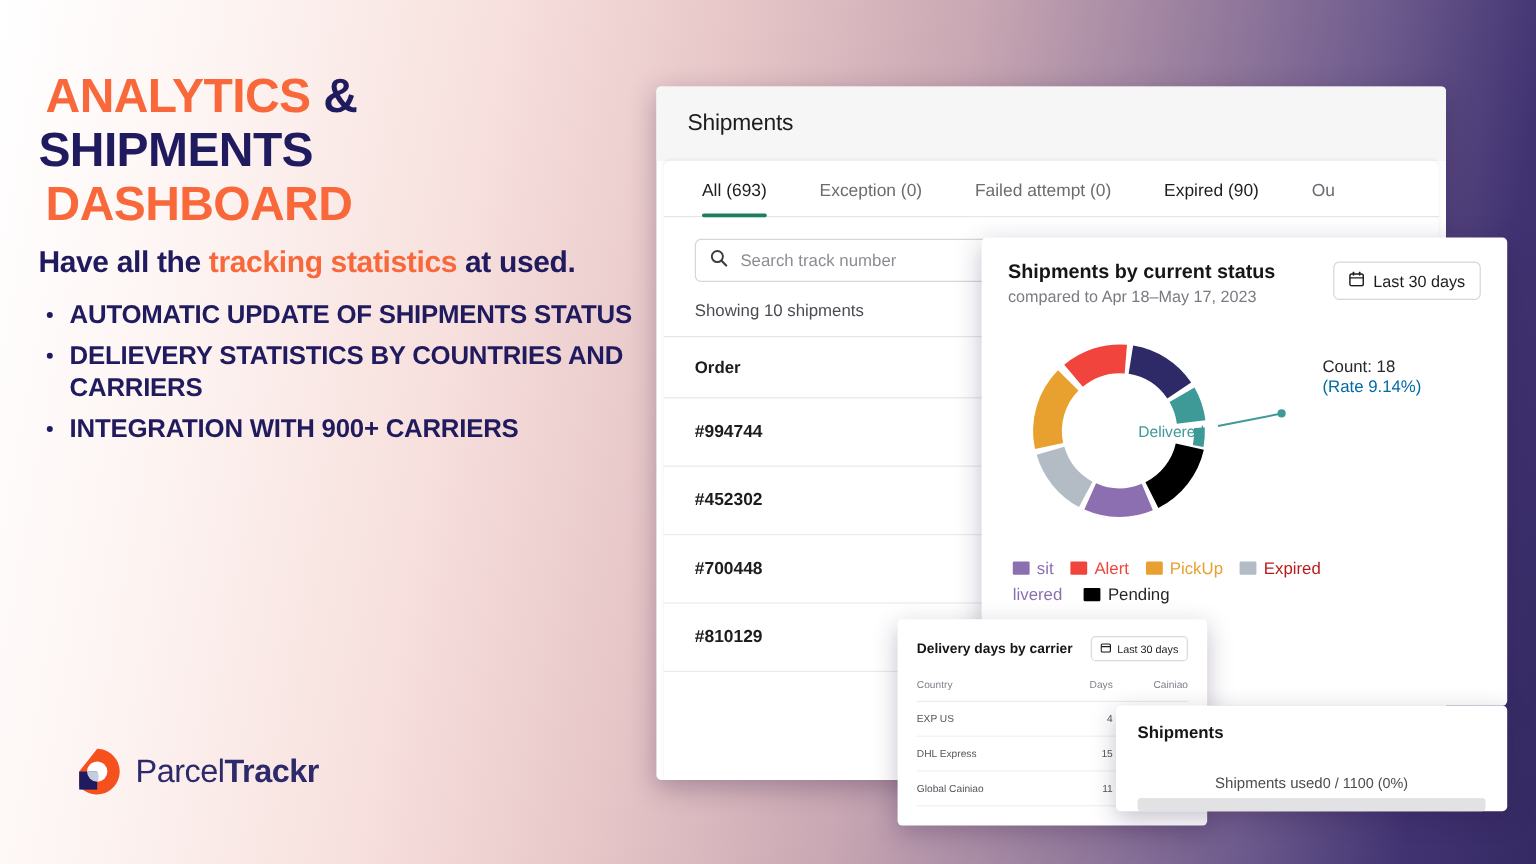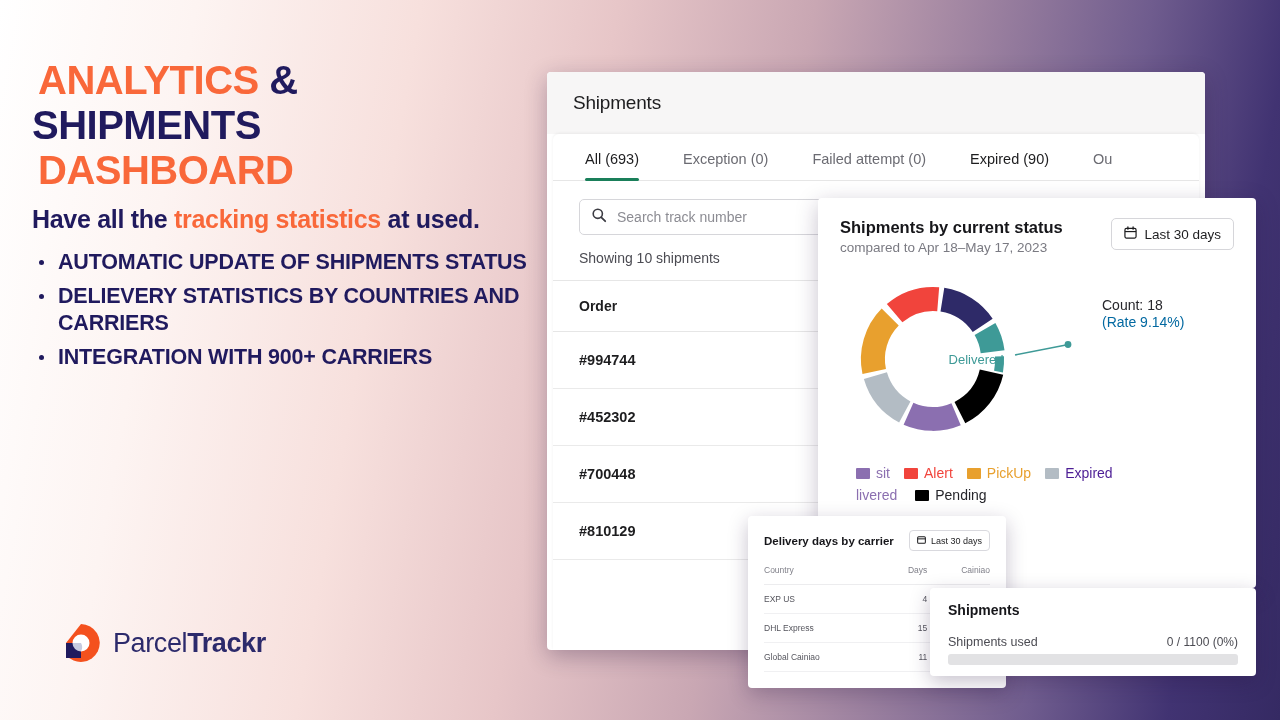--- a/index.html
+++ b/index.html
@@ -111,21 +111,21 @@
   .donut-center {
     position: absolute; left: 0; right: 0; top: 0; bottom: 0;
     display: flex; align-items: center; justify-content: center;
     pointer-events: none;
   }
   .donut-label { font-size: 13px; color: #3e9a97; margin-left: -122px; }
   .callout { position: absolute; left: 262px; top: 28px; }
   .callout .c1 { font-size: 14px; color: #26262b; }
   .callout .c2 { font-size: 14px; color: #0369a1; margin-top: 1px; }
 
-  .legend { margin-top: 16px; display: flex; flex-wrap: wrap; gap: 6px 14px; padding-left: 4px; margin-left: 12px; }
+  .legend { margin-top: 16px; display: flex; flex-wrap: wrap; gap: 6px 14px; padding-left: 4px; }
   .lg { display: inline-flex; align-items: center; gap: 6px; font-size: 14px; }
   .lg i { width: 14px; height: 11px; border-radius: 1px; display: block; }
 
   
   #delivery-card {
     left: 748px; top: 516px; width: 258px; height: 172px;
     box-shadow: 0 6px 20px rgba(40,20,60,0.26); padding: 14px 16px;
   }
   .dd-head { display: flex; justify-content: space-between; align-items: center; }
   .dd-title { font-size: 11.5px; font-weight: 700; color: #16161a; }
@@ -144,21 +144,21 @@
     border-bottom: 1px solid #f0f0f2;
   }
   .dd-tbl .num { text-align: right; }
 
   
   #usage-card {
     left: 930px; top: 588px; width: 326px; height: 88px;
     box-shadow: 0 6px 20px rgba(40,20,60,0.26); padding: 14px 18px;
   }
   .uc-title { font-size: 14px; font-weight: 700; color: #16161a; }
-  .uc-row { display: flex; justify-content: space-between; align-items: baseline; margin-top: 17px; }
+  .uc-row { display: flex; justify-content: center; align-items: baseline; margin-top: 28px; }
   .uc-label { font-size: 12.5px; color: #4b4b52; }
   .uc-value { font-size: 12px; color: #4b4b52; }
   .uc-bar { margin-top: 5px; height: 11px; border-radius: 3px; background: #e2e2e4; overflow: hidden; }
   .uc-fill { height: 100%; background: #1a7f5a; border-radius: 3px; }
 </style>
 </head>
 <body>
 
 <div class="left-panel">
   <div class="headline">
@@ -304,21 +304,21 @@
     <span class="lg">
       <i style="background:#f1443c"></i>
       <span style="color:#f1443c">Alert</span>
     </span>
     <span class="lg">
       <i style="background:#e8a02e"></i>
       <span style="color:#e8a02e">PickUp</span>
     </span>
     <span class="lg">
       <i style="background:#b3bcc4"></i>
-      <span style="color:#4c1d95">Expired</span>
+      <span style="color:#b91c1c">Expired</span>
     </span>
     <span class="lg" style="flex-basis:100%;margin-left:0">
       <span class="lg">
         <span style="color:#8b6fb0">livered</span>
       </span>
       <span class="lg" style="margin-left:12px">
         <i style="background:#000000"></i>
         <span style="color:#26262b">Pending</span>
       </span>
     </span>

